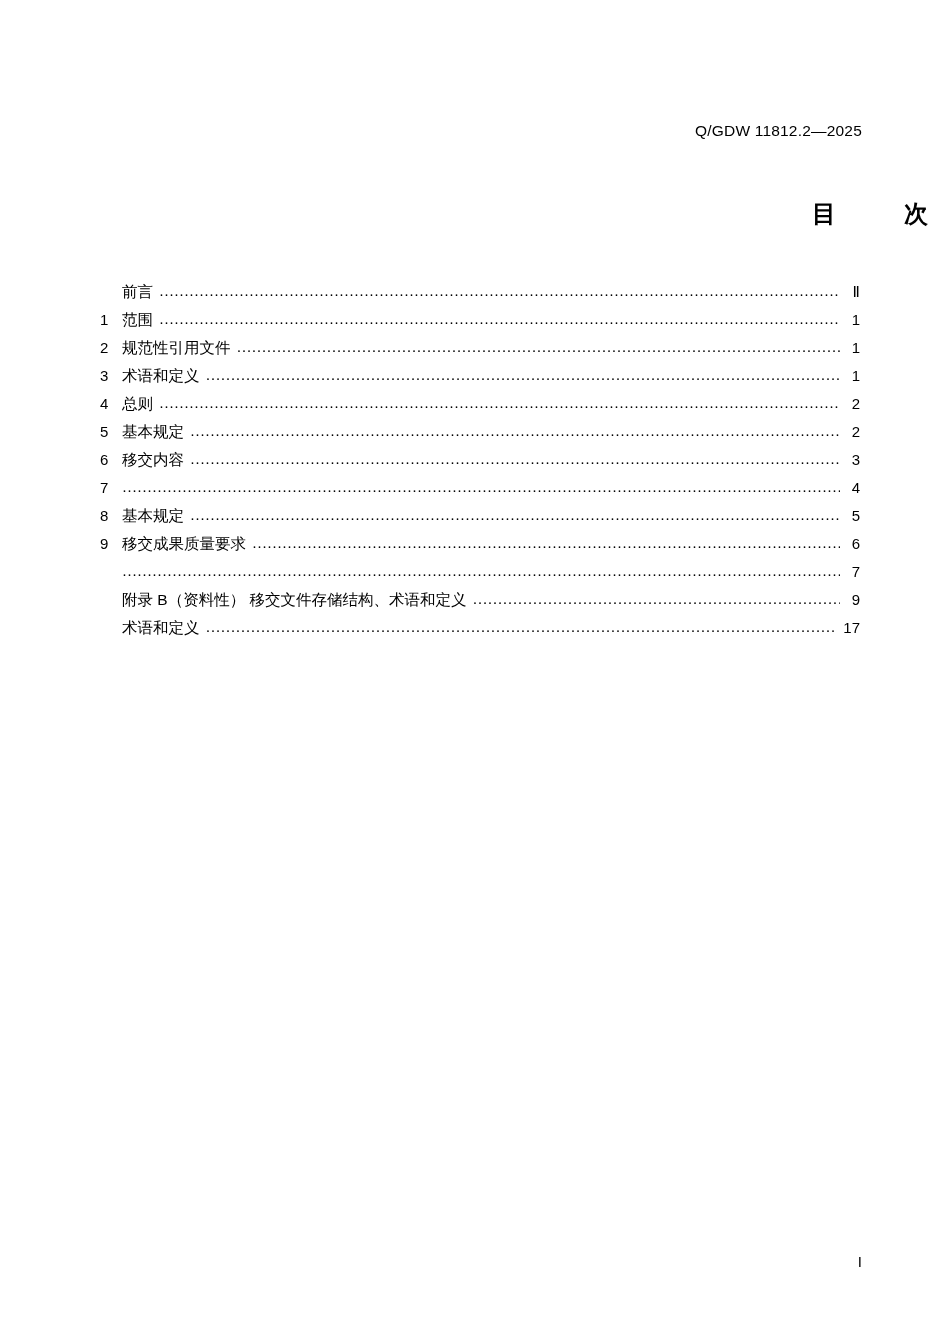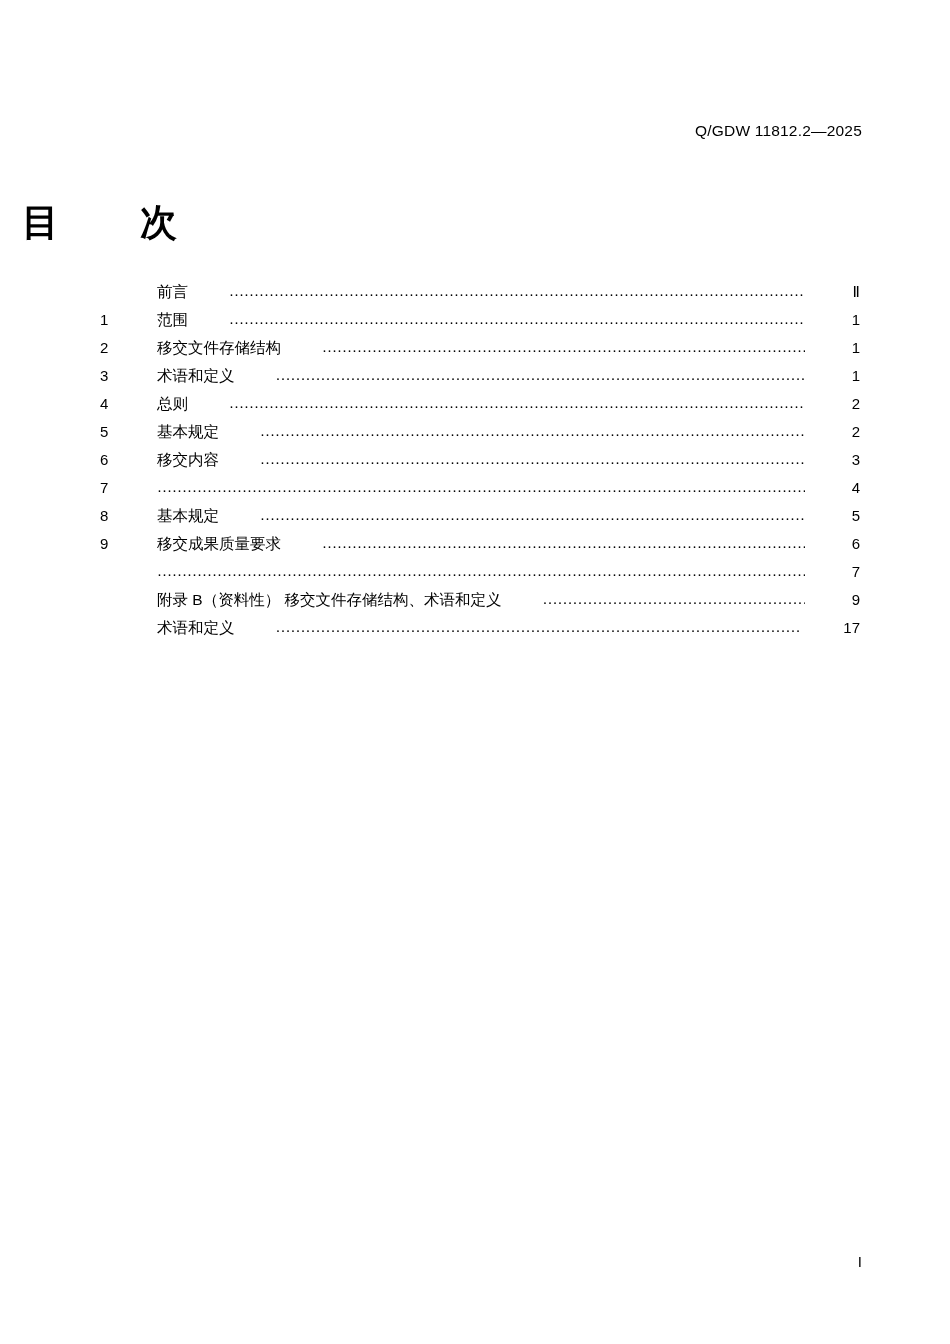--- a/index.html
+++ b/index.html
@@ -28,40 +28,39 @@
     font-family: "Liberation Sans", sans-serif;
     font-size: 15.5px;
     letter-spacing: 0.2px;
     white-space: nowrap;
   }
   .toc-title {
     position: absolute;
     top: 198px;
     left: 0;
     right: 0;
-    text-align: left;
+    text-align: right;
     font-family: "Liberation Sans", sans-serif;
-    font-size: 37px;
+    font-size: 24px;
     font-weight: bold;
     letter-spacing: 22px;
     text-indent: 22px;
   }
   .toc {
     position: absolute;
     top: 278px;
     left: 100px;
     width: 760px;
   }
   .toc-row {
     display: flex;
     align-items: baseline;
     font-size: 16px;
     line-height: 28px;
     white-space: nowrap;
-    gap: 35px;
   }
   .toc-num {
     display: inline-block;
     width: 22px;
     flex: 0 0 22px;
     font-family: "Liberation Sans", sans-serif;
     font-size: 15px;
   }
   .toc-label {
     font-family: "Liberation Sans", sans-serif;
@@ -114,21 +113,21 @@
         <span class="toc-page">Ⅱ</span>
       </div>
       <div class="toc-row">
         <span class="toc-num">1</span>
         <span class="toc-label">范围</span>
         <span class="toc-dots">………………………………………………………………………………………………………………………………………………………………………………………………………………………………………………</span>
         <span class="toc-page">1</span>
       </div>
       <div class="toc-row">
         <span class="toc-num">2</span>
-        <span class="toc-label">移交文件存储结构</span>
+        <span class="toc-label">规范性引用文件</span>
         <span class="toc-dots">………………………………………………………………………………………………………………………………………………………………………………………………………………………………………………</span>
         <span class="toc-page">1</span>
       </div>
       <div class="toc-row">
         <span class="toc-num">3</span>
         <span class="toc-label">术语和定义</span>
         <span class="toc-dots">………………………………………………………………………………………………………………………………………………………………………………………………………………………………………………</span>
         <span class="toc-page">1</span>
       </div>
       <div class="toc-row">

